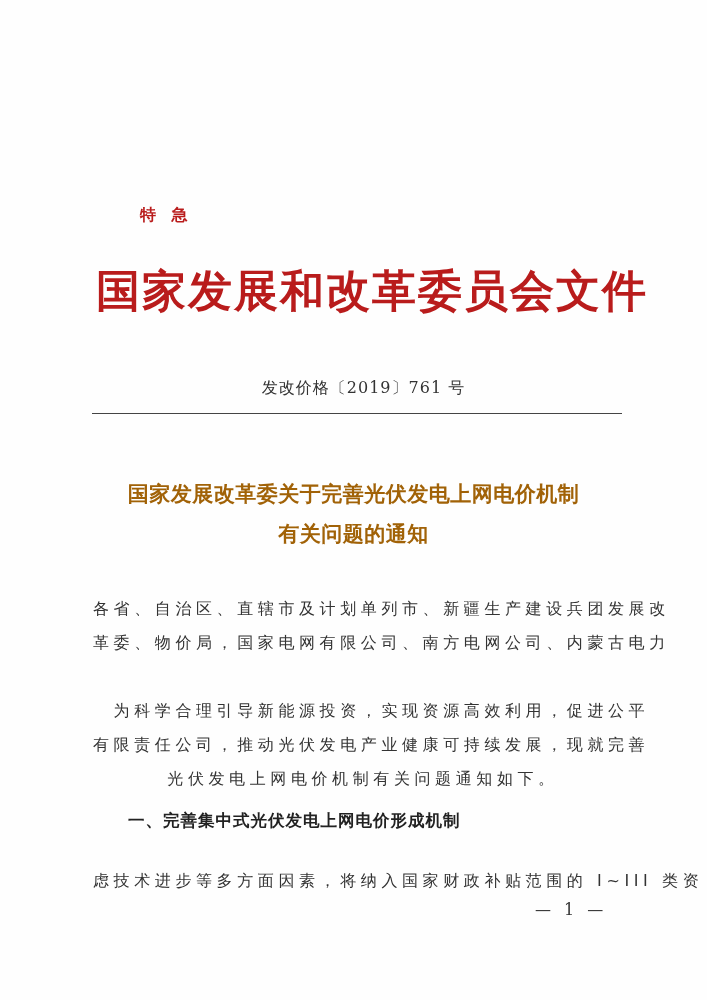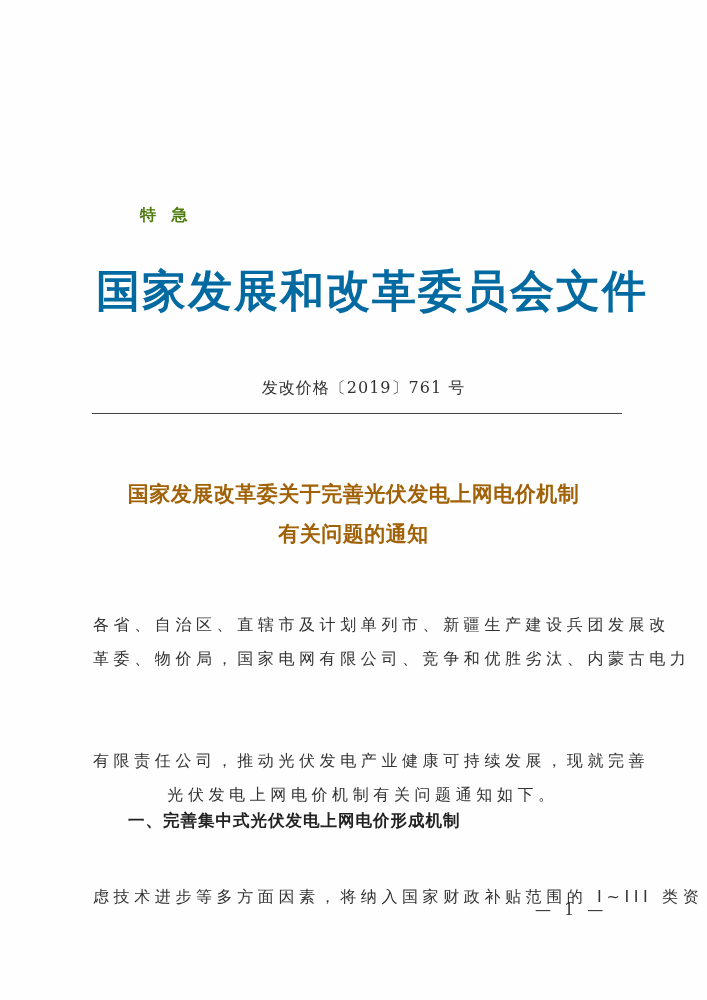--- a/index.html
+++ b/index.html
@@ -1,53 +1,54 @@
 <!DOCTYPE html>
 <html><head>
 <meta charset="utf-8">
 <style>
   html, body { margin: 0; padding: 0; background: #ffffff; }
   body { width: 707px; height: 1000px; position: relative; overflow: hidden;
          font-family: "DejaVu Serif", "Liberation Serif", serif; color: #2a2a2a; }
   .page { position: absolute; left: 0; top: 0; width: 707px; height: 1000px; background: #fefefe; }
   .urgency { position: absolute; left: 96px; top: 205px; font-family: "DejaVu Sans", sans-serif;
-             font-size: 16px; font-weight: bold; letter-spacing: 5px; color: #4d7c0f; padding-left: 44px; }
+             font-size: 16px; font-weight: bold; letter-spacing: 5px; color: #b91c1c; padding-left: 44px; }
   .masthead { position: absolute; left: 96px; top: 262px; width: 530px; text-align: center;
               font-family: "DejaVu Serif", serif; font-size: 44px; font-weight: bold;
-              color: #0369a1; letter-spacing: 2px; white-space: nowrap;
+              color: #b91c1c; letter-spacing: 2px; white-space: nowrap;
               transform: scaleX(1.0); transform-origin: left top; }
   .docno { position: absolute; left: 0; width: 707px; top: 378px; text-align: center;
            font-size: 16px; color: #333; letter-spacing: 1px; padding-left: 20px; box-sizing: border-box; }
   .divider { position: absolute; left: 92px; top: 413px; width: 530px; height: 0;
              border-top: 1.5px solid #444; }
   .title { position: absolute; left: 0; width: 707px; text-align: center; font-weight: bold;
            font-size: 21px; color: #a16207; letter-spacing: 0.5px; }
   .title.l1 { top: 480px; }
   .title.l2 { top: 520px; }
   .para { position: absolute; left: 93px; width: 540px; font-family: "DejaVu Sans", sans-serif;
-          font-size: 16px; color: #333; letter-spacing: 4.6px; line-height: 34px; white-space: nowrap; margin-top: 16px; }
+          font-size: 16px; color: #333; letter-spacing: 4.6px; line-height: 34px; white-space: nowrap; }
   .heading { position: absolute; left: 128px; font-family: "DejaVu Sans", sans-serif;
              font-size: 16.5px; font-weight: bold; color: #222; letter-spacing: 1px; }
   .pagenum { position: absolute; left: 535px; top: 900px; font-size: 16px; color: #333; letter-spacing: 4px; }
 </style>
 </head>
 <body>
 
 <div class="page">
   <div class="urgency">特 急</div>
   <div class="masthead">国家发展和改革委员会文件</div>
   <div class="docno">发改价格〔2019〕761 号</div>
   <div class="divider"></div>
 
   <div class="title l1">国家发展改革委关于完善光伏发电上网电价机制</div>
   <div class="title l2">有关问题的通知</div>
 
   <div class="para" style="top:592px;">各省、自治区、直辖市及计划单列市、新疆生产建设兵团发展改</div>
-  <div class="para" style="top:626px;">革委、物价局，国家电网有限公司、竞争和优胜劣汰、内蒙古电力</div>
+  <div class="para" style="top:626px;">革委、物价局，国家电网有限公司、南方电网公司、内蒙古电力</div>
 
+  <div class="para" style="top:694px;">　为科学合理引导新能源投资，实现资源高效利用，促进公平</div>
   <div class="para" style="top:728px;">有限责任公司，推动光伏发电产业健康可持续发展，现就完善</div>
   <div class="para" style="top:762px;text-align:center;">光伏发电上网电价机制有关问题通知如下。</div>
 
   <div class="heading" style="top:810px;">一、完善集中式光伏发电上网电价形成机制</div>
 
   <div class="para" style="top:864px;">虑技术进步等多方面因素，将纳入国家财政补贴范围的 I~III 类资</div>
 
   <div class="pagenum">— 1 —</div>
 </div>
 

